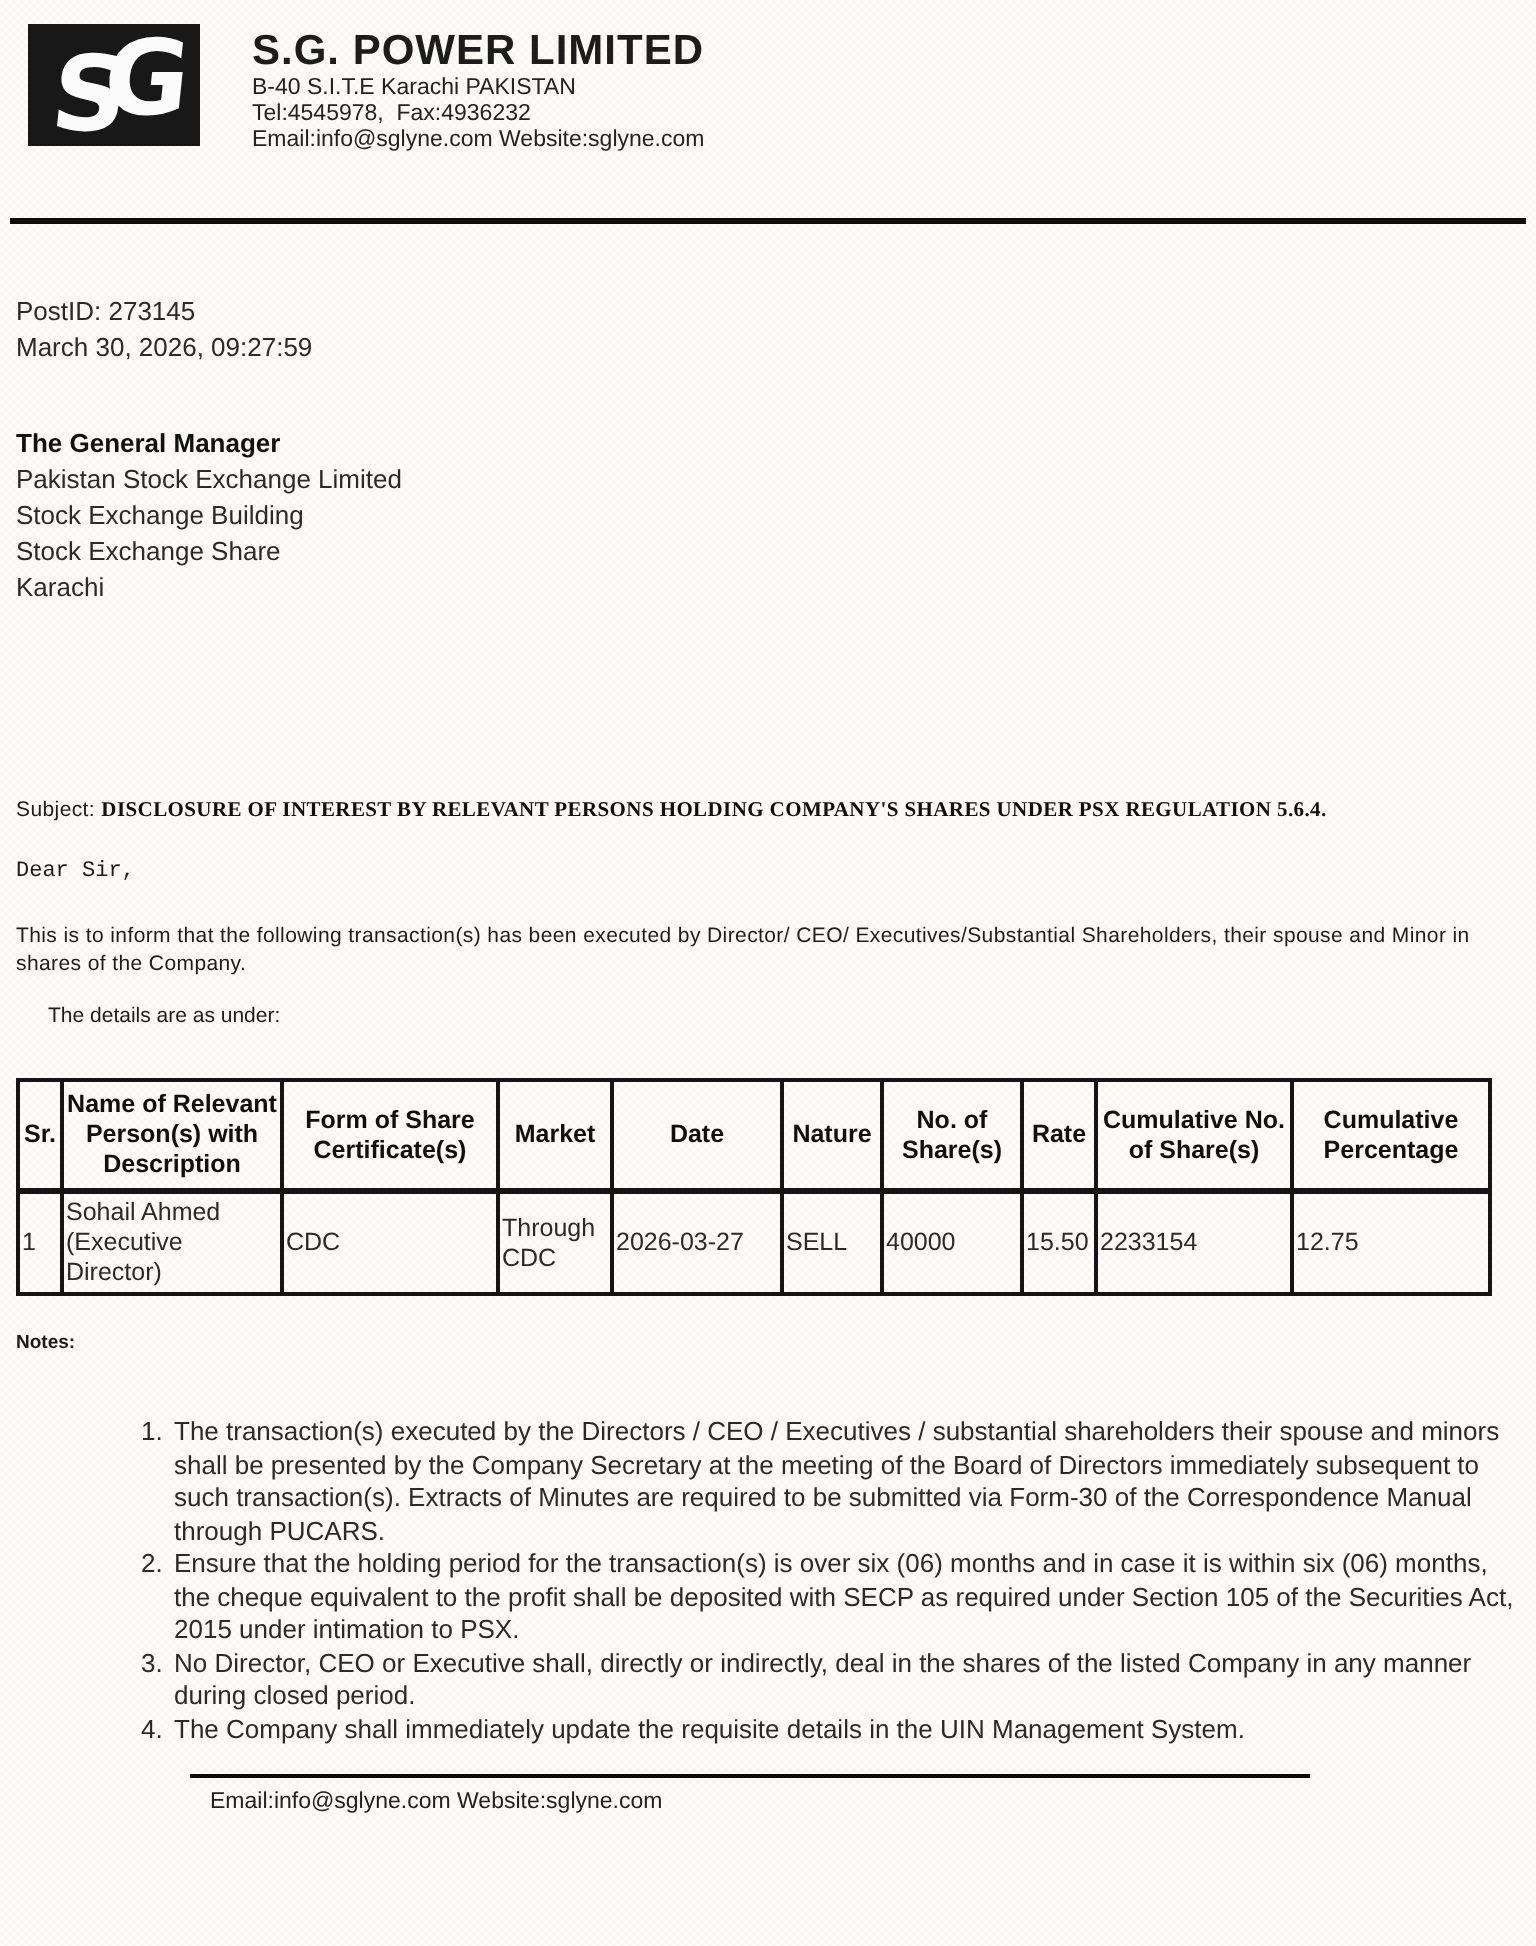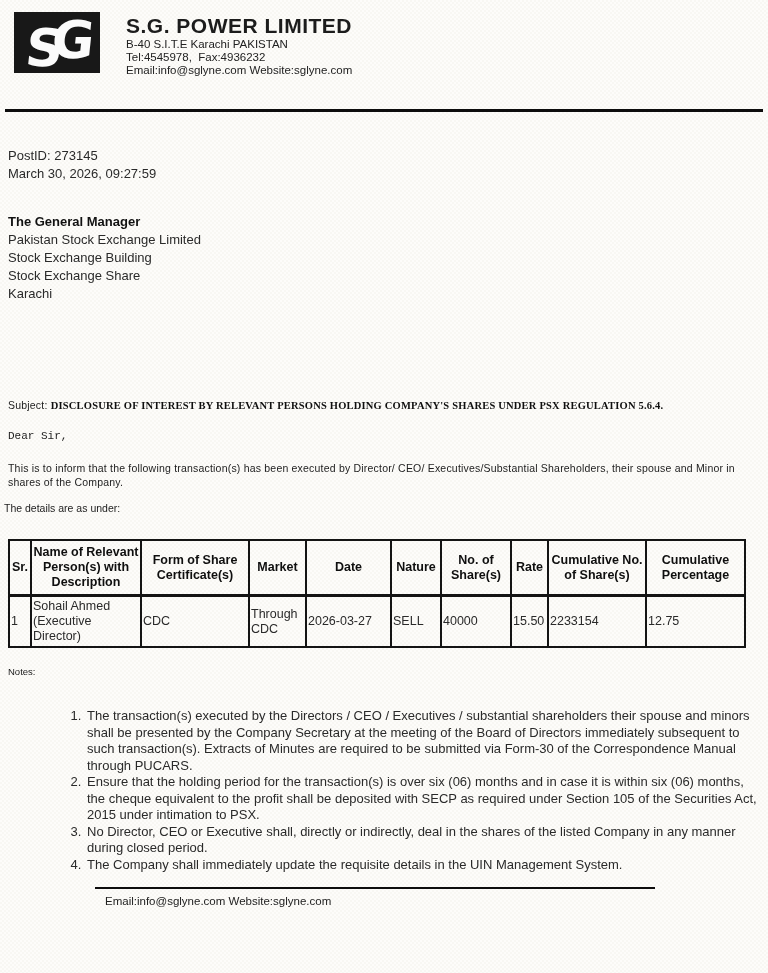--- a/index.html
+++ b/index.html
@@ -44,21 +44,21 @@
 
   .meta { margin: 35px 0 0 8px; font-size: 13px; line-height: 18px; color: #2a2a2a; }
 
   .recipient { margin: 30px 0 0 8px; font-size: 13px; line-height: 18px; color: #2a2a2a; }
   .recipient .r-title { font-weight: bold; color: #111; }
 
   .subject { margin: 96px 8px 0 8px; font-size: 10.5px; letter-spacing: 0.2px; }
   .subject b { color: #0f0f0f; font-family: Liberation Serif, serif; }
   .salutation { margin: 19px 0 0 8px; font-size: 11px; font-family: Liberation Mono, monospace; }
   .body-text { margin: 19px 10px 0 8px; font-size: 10.5px; line-height: 14px; letter-spacing: 0.2px; }
-  .details-intro { margin: 13px 0 0 4px; font-size: 10.5px; }
+  .details-intro { margin: 13px 0 0 24px; font-size: 10.5px; }
 
   
   table.disclosure {
     margin: 25px 0 0 8px;
     width: 736px;
     border-collapse: collapse;
     table-layout: fixed;
     background: transparent;
   }
   table.disclosure th, table.disclosure td {
@@ -86,21 +86,21 @@
   col.c-form { width: 108px; }
   col.c-mkt  { width: 57px; }
   col.c-date { width: 85px; }
   col.c-nat  { width: 50px; }
   col.c-num  { width: 70px; }
   col.c-rate { width: 37px; }
   col.c-cum  { width: 98px; }
   col.c-pct  { width: 99px; }
 
   .closing { margin: 16px 0 0 8px; font-size: 13px; color: #2a2a2a; }
-  .notes-label { margin: 18px 0 0 8px; font-size: 9.5px; font-weight: normal; color: #1a1a1a; }
+  .notes-label { margin: 18px 0 0 8px; font-size: 9.5px; font-weight: bold; color: #1a1a1a; }
 
   ol.notes { margin: 31px 10px 0 0; padding-left: 85px; font-size: 13px; line-height: 16.5px; color: #2a2a2a; }
   ol.notes li { padding-left: 2px; }
 
   .footer-rule { height: 2px; background: #0d0d0d; width: 560px; margin: 14px 0 0 95px; }
   .footer-text { margin: 6px 0 0 105px; font-size: 11.5px; color: #222; }
 </style>
 </head>
 <body>
 

